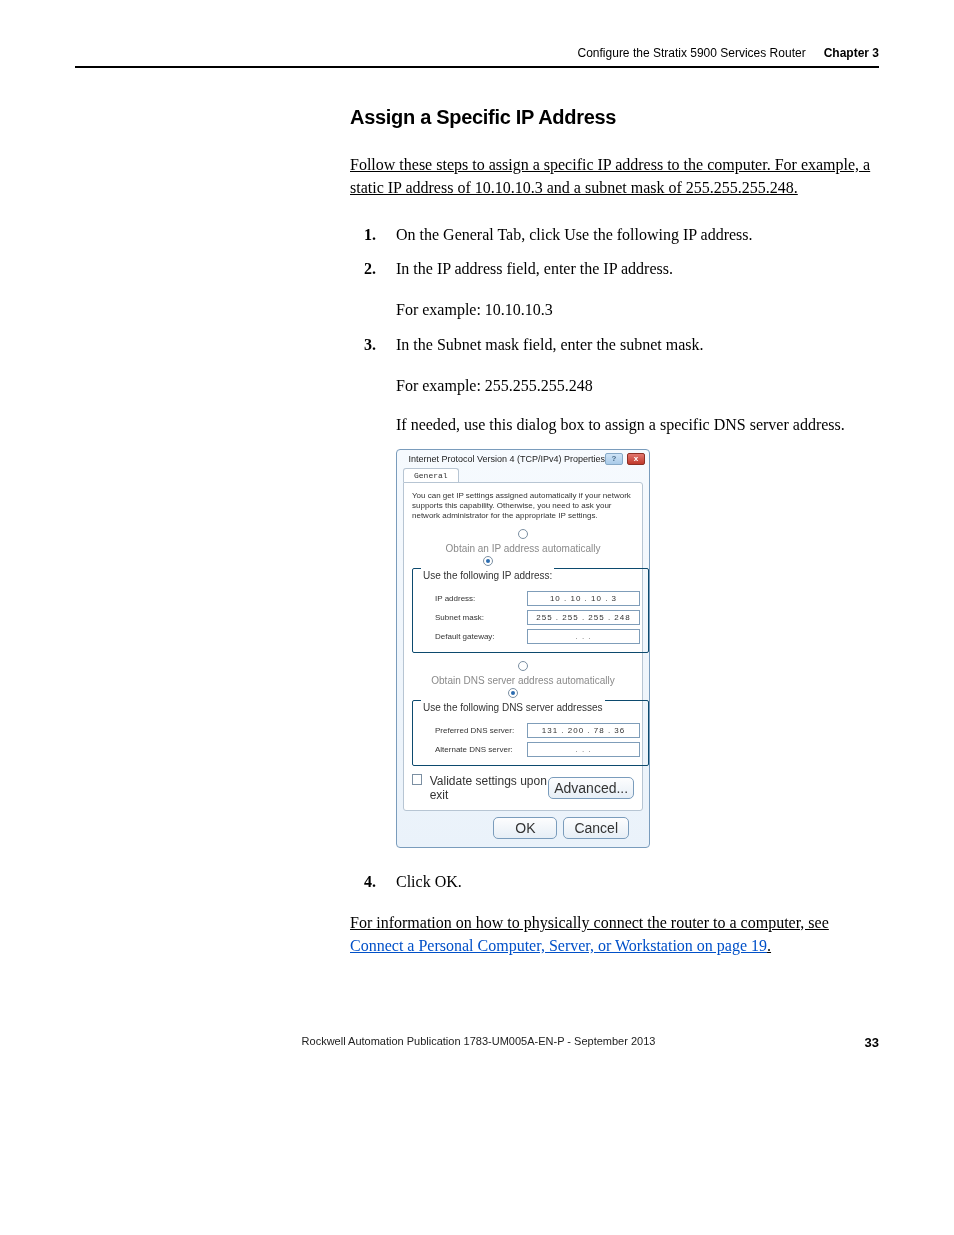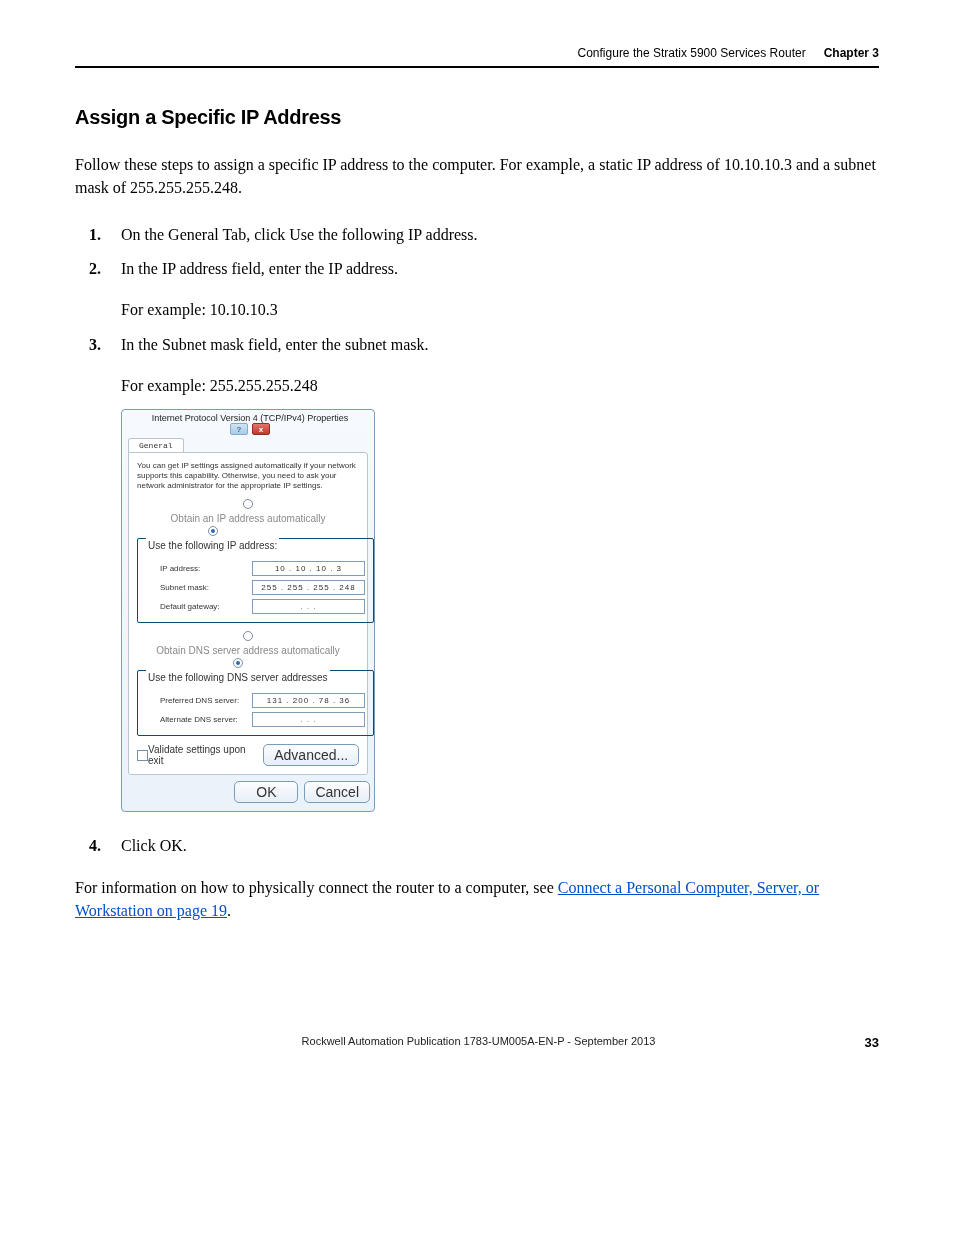--- a/index.html
+++ b/index.html
@@ -28,32 +28,34 @@
   }
   .running-header .chapter-label {
     font-weight: 700;
   }
   .rule {
     height: 2px;
     background: #000;
     margin-bottom: 38px;
   }
   .content {
+    margin-left: 275px;
   }
   .h2 {
     font-family: "Segoe UI", "Myriad Pro", Arial, sans-serif;
     font-weight: 700;
     font-size: 20px;
     letter-spacing: -0.3px;
     margin: 0 0 24px 0;
   }
   p.body {
     font-size: 16px;
     line-height: 1.45;
     margin: 0 0 24px 0;
+    text-decoration: underline;
   }
   ol.steps {
     list-style: none;
     padding: 0;
     margin: 0 0 18px 0;
     counter-reset: step;
   }
   ol.steps > li {
     counter-increment: step;
     position: relative;
@@ -87,21 +89,20 @@
     color: #333;
     position: relative;
   }
   .titlebar {
     display: flex;
     align-items: center;
     justify-content: flex-end;
     padding: 3px 4px 3px 8px;
     font-size: 9px;
     color: #222;
-    flex-direction: column;
   }
   .title-buttons {
     display: flex;
     gap: 4px;
   }
   .title-btn {
     width: 18px;
     height: 12px;
     border-radius: 2px;
     display: inline-flex;
@@ -208,23 +209,22 @@
     color: #666;
   }
   .chk-row {
     display: flex;
     align-items: center;
     justify-content: space-between;
     margin-top: 6px;
   }
   .chk {
     display: flex;
-    align-items: center;
-    gap: 0;
-    font-size: 10px;
+    gap: 8px;
+    font-size: 12px;
   }
   .chkbox {
     width: 9px;
     height: 9px;
     border: 1px solid #7b8fa2;
     background: #fff;
   }
   .btn {
     border: 1px solid #7a9cbc;
     border-radius: 5px;
@@ -235,21 +235,21 @@
     display: inline-flex;
     align-items: center;
     justify-content: center;
     min-width: 42px;
     text-align: center;
   }
   .btn-row {
     display: flex;
     justify-content: flex-end;
     gap: 6px;
-    padding: 0 4px 8px 6px;
+    padding: 0 20px 8px 6px;
     align-items: center;
   }
   a.xref {
     color: #0050c8;
     text-decoration: underline;
   }
   .footer {
     position: absolute;
     bottom: 36px;
     left: 78px;
@@ -290,20 +290,21 @@
     <ol class="steps">
       <li>On the General Tab, click Use the following IP address.</li>
       <li>In the IP address field, enter the IP address.</li>
     </ol>
     <p class="indent-body">For example: 10.10.10.3</p>
 
     <ol class="steps" start="3" style="counter-reset: step 2;">
       <li>In the Subnet mask field, enter the subnet mask.</li>
     </ol>
     <p class="indent-body">For example: 255.255.255.248</p>
+    <p class="indent-body">If needed, use this dialog box to assign a specific DNS server address.</p>
 
     <div class="dialog">
       <div class="titlebar">
         <span>Internet Protocol Version 4 (TCP/IPv4) Properties</span>
         <span class="title-buttons">
           <span class="title-btn help">?</span>
           <span class="title-btn close">x</span>
         </span>
       </div>
       <div class="tabstrip">

